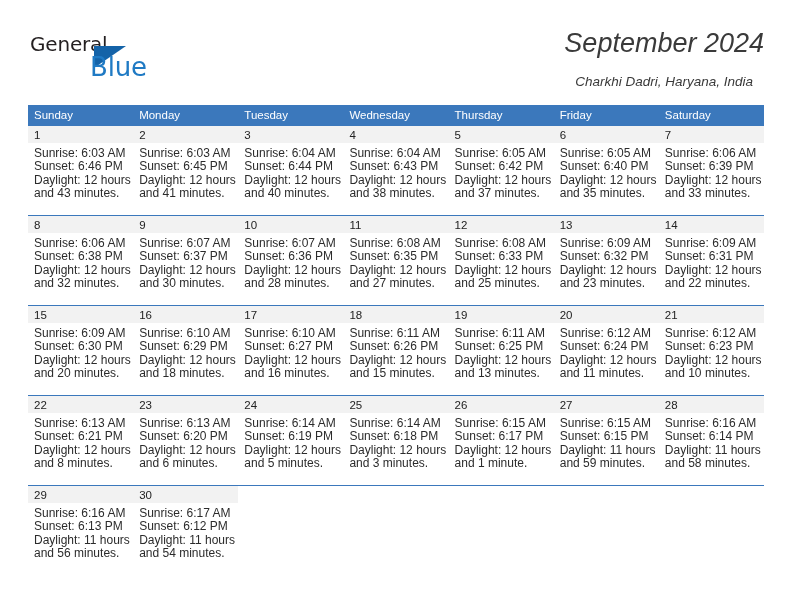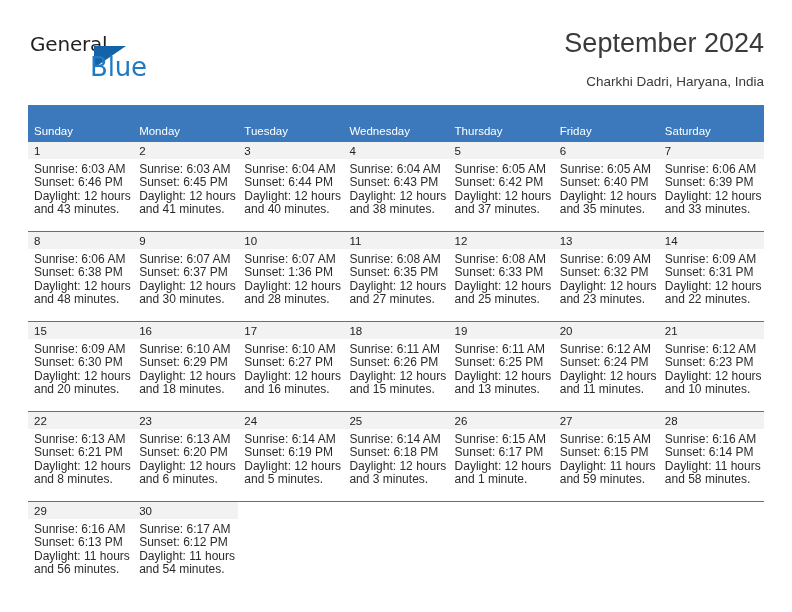--- a/index.html
+++ b/index.html
@@ -63,21 +63,22 @@
     width: 0;
     height: 0;
     border-left: 32px solid #1463a8;
     border-bottom: 22px solid transparent;
   }
 
   .title-wrap {
     position: absolute;
     right: 0;
     top: 0;
-    text-align: right;
+    text-align: center;
+    font-style: italic;
   }
   .cal-title {
     font-size: 27px;
     color: #3a3a3a;
     line-height: 34px;
     white-space: nowrap;
     font-weight: 400;
   }
   .cal-subtitle {
     font-size: 13.5px;
@@ -96,21 +97,21 @@
     width: 736px;
     border-collapse: collapse;
     table-layout: fixed;
   }
   .calendar th {
     background: #3b78bc;
     color: #ffffff;
     font-size: 11.5px;
     font-weight: 400;
     text-align: left;
-    padding: 20px 0 5px 6px;
+    padding: 4px 0 5px 6px;
     height: 12px;
     border: none;
   }
   .calendar td {
     width: 105.14px;
     vertical-align: top;
     padding: 0;
     border: none;
     border-top: 1px solid #3b78bc;
   }
@@ -256,41 +257,41 @@
           </td>
         </tr>
         <tr>
           <td>
             <div class="daycell">
               <div class="daynum-band">8</div>
               <div class="dayinfo">
                 <div>Sunrise: 6:06 AM</div>
                 <div>Sunset: 6:38 PM</div>
                 <div>Daylight: 12 hours</div>
-                <div>and 48 minutes.</div>
+                <div>and 32 minutes.</div>
               </div>
             </div>
           </td>
           <td>
             <div class="daycell">
               <div class="daynum-band">9</div>
               <div class="dayinfo">
                 <div>Sunrise: 6:07 AM</div>
                 <div>Sunset: 6:37 PM</div>
                 <div>Daylight: 12 hours</div>
                 <div>and 30 minutes.</div>
               </div>
             </div>
           </td>
           <td>
             <div class="daycell">
               <div class="daynum-band">10</div>
               <div class="dayinfo">
                 <div>Sunrise: 6:07 AM</div>
-                <div>Sunset: 1:36 PM</div>
+                <div>Sunset: 6:36 PM</div>
                 <div>Daylight: 12 hours</div>
                 <div>and 28 minutes.</div>
               </div>
             </div>
           </td>
           <td>
             <div class="daycell">
               <div class="daynum-band">11</div>
               <div class="dayinfo">
                 <div>Sunrise: 6:08 AM</div>

